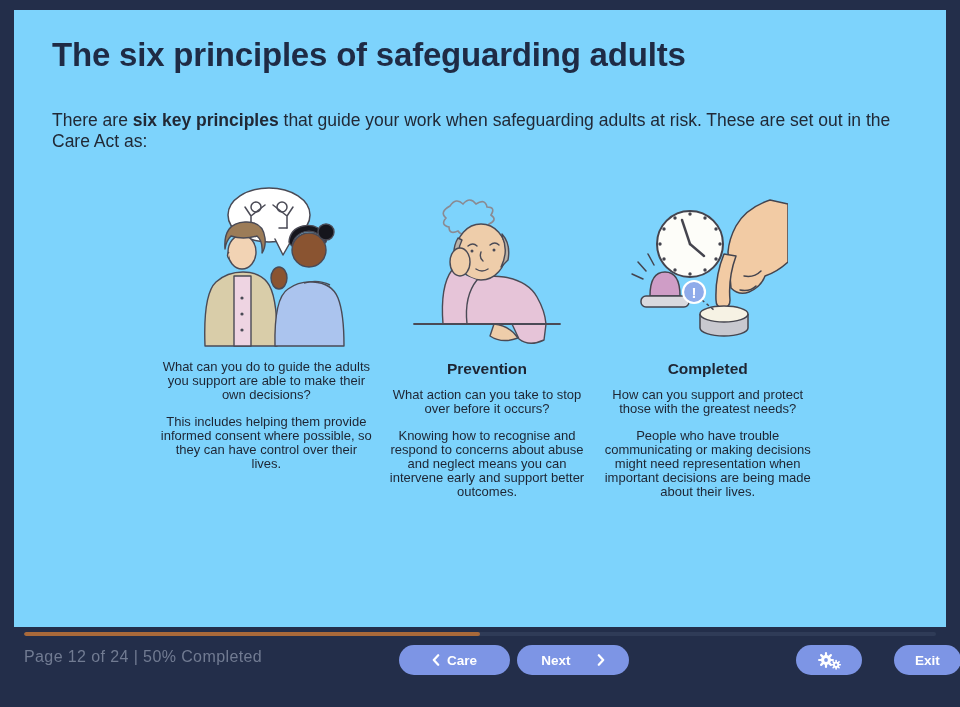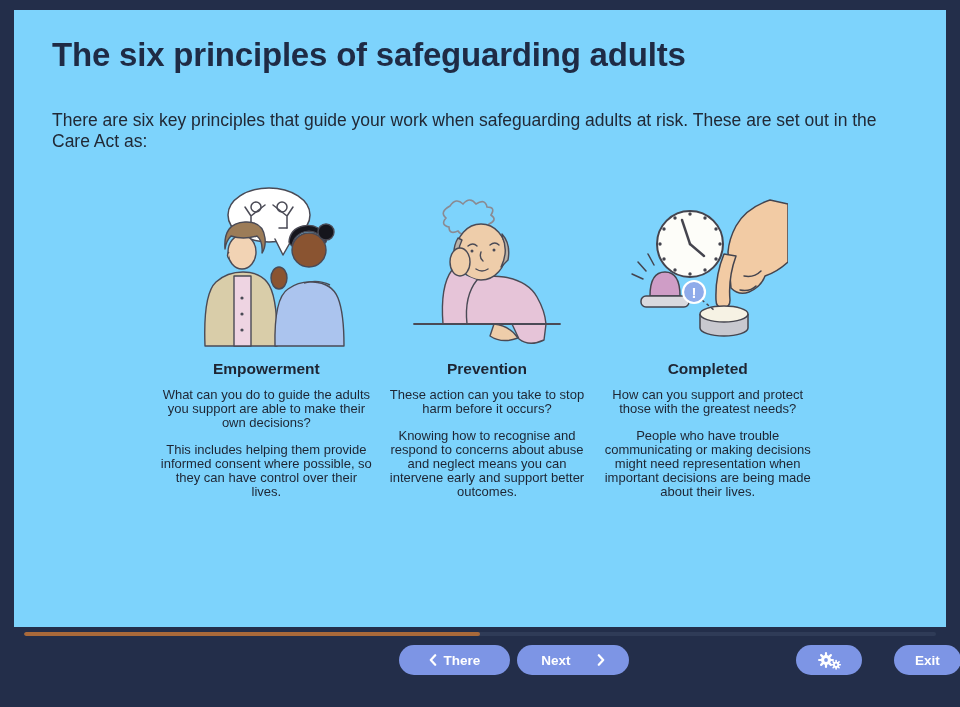--- a/index.html
+++ b/index.html
@@ -3,21 +3,21 @@
 <meta charset="utf-8">
 <style>
   html,body{margin:0;padding:0;background:#232e4a;}
   .stage{position:relative;width:960px;height:707px;background:#232e4a;overflow:hidden;
          font-family:"Liberation Sans",sans-serif;}
   .card{position:absolute;left:14px;top:10px;width:932px;height:617px;background:#7dd3fc;}
   .page-title{position:absolute;left:38px;top:26px;margin:0;font-size:33px;font-weight:600;
               color:#1f2b45;letter-spacing:-0.2px;}
   .intro{position:absolute;left:38px;top:100px;width:858px;font-size:17.5px;line-height:1.2;
          color:#212936;}
-  .intro b{font-weight:400;}
+  .intro b{font-weight:700;}
   .columns{position:absolute;left:142px;top:168px;width:662px;display:flex;}
   .col{flex:1;padding:0 4px;text-align:center;}
   .illus{height:170px;display:flex;align-items:flex-end;justify-content:center;margin-bottom:12px;}
   .col h3{margin:0 0 10px;font-size:15.5px;font-weight:700;color:#1e2533;}
   .col p{margin:0 0 13px;font-size:13px;line-height:1.08;color:#1e2533;}
   .col p:last-child{margin-bottom:16px;}
   .footer{position:absolute;left:0;top:627px;width:960px;height:80px;}
   .progress-track{position:absolute;left:24px;top:5px;width:912px;height:4px;background:#2f3b57;
                   border-radius:2px;overflow:hidden;}
   .progress-fill{height:100%;background:#a9693a;border-radius:2px;}
@@ -68,21 +68,20 @@
             <g stroke="#4a4a55" stroke-width="1.4" stroke-linejoin="round">
               <path d="M90 164 q-1 -48 13 -57 q11 -8 25 -7 q19 1 25 16 q6 15 6 48 Z" fill="#abc4ee"></path>
               <path d="M119 101 q14 -4 26 2" fill="none"></path>
               <ellipse cx="94" cy="96" rx="8" ry="11" fill="#8a5431"></ellipse>
               <circle cx="124" cy="68" r="17" fill="#8a5431"></circle>
               <path d="M107 64 a17 17 0 0 1 33 -3 q3 -2 0 -8 q-8 -12 -22 -9 q-13 3 -14 16 q0 2 3 4 Z" fill="#15151c"></path>
               <circle cx="141" cy="50" r="8" fill="#15151c"></circle>
             </g>
           </svg>
         </div>
-        <h3>Empowerment</h3>
         <p>What can you do to guide the adults you support are able to make their own decisions?</p>
         <p>This includes helping them provide informed consent where possible, so they can have control over their lives.</p>
       </div>
 
       <div class="col">
         <div class="illus">
           <svg width="158" height="158" viewBox="0 0 158 158">
             <path d="M42 16 q6 -9 13 -2 q7 -8 13 0 q9 -6 11 3 q9 0 4 8 q7 5 -2 9 q0 7 -9 5 q-4 7 -11 2 q-7 6 -11 0 q-9 4 -9 -4 q-9 -2 -3 -9 q-7 -6 4 -12" fill="none" stroke="#8a8a92" stroke-width="1.6" stroke-linecap="round"></path>
             <g stroke="#4a4a55" stroke-width="1.4" stroke-linejoin="round" stroke-linecap="round">
               <path d="M40 134 q0 -28 18 -40 q16 -10 38 -7 q24 4 33 20 q8 14 9 27 l-2 16 q-15 7 -25 -1 l-7 -15" fill="#e6c4d8"></path>
@@ -94,21 +93,21 @@
               <circle cx="86" cy="60" r="1.5" fill="#4a4a55" stroke="none"></circle>
               <path d="M73 62 q-2 6 2 9 M68 79 q6 4 12 0" fill="none"></path>
               <path d="M44 80 q-12 16 -9 54 l24 0 q-3 -28 10 -44" fill="#e6c4d8"></path>
               <ellipse cx="52" cy="72" rx="10" ry="14" fill="#eecdaa"></ellipse>
               <path d="M86 134 q16 2 24 14 q-16 6 -28 -2 Z" fill="#eecdaa"></path>
             </g>
             <line x1="6" y1="134" x2="152" y2="134" stroke="#4a4a55" stroke-width="1.8" stroke-linecap="round"></line>
           </svg>
         </div>
         <h3>Prevention</h3>
-        <p>These action can you take to stop harm before it occurs?</p>
+        <p>What action can you take to stop over before it occurs?</p>
         <p>Knowing how to recognise and respond to concerns about abuse and neglect means you can intervene early and support better outcomes.</p>
       </div>
 
       <div class="col">
         <div class="illus">
           <svg width="160" height="150" viewBox="0 0 160 150">
             <g stroke="#44444e" stroke-width="2" fill="#fdfdf9">
               <circle cx="62" cy="46" r="33"></circle>
             </g>
             <g fill="#44444e">
@@ -154,26 +153,27 @@
       </div>
 
     </div>
   </div>
 
   <div class="footer">
     <div class="progress-track">
       <div class="progress-fill" style="width:50%"></div>
     </div>
 
+    <div class="page-status">Page 12 of 24 | 50% Completed</div>
 
     <button class="btn btn-prev">
       <svg class="chev" width="8" height="12" viewBox="0 0 8 12">
         <polyline points="6.2,1.2 1.8,6 6.2,10.8" fill="none" stroke="#ffffff" stroke-width="2.2" stroke-linecap="round" stroke-linejoin="round"></polyline>
       </svg>
-      <span>There</span>
+      <span>Care</span>
     </button>
 
     <button class="btn btn-next">
       <span>Next</span>
       <svg class="chev" width="8" height="12" viewBox="0 0 8 12">
         <polyline points="1.8,1.2 6.2,6 1.8,10.8" fill="none" stroke="#ffffff" stroke-width="2.2" stroke-linecap="round" stroke-linejoin="round"></polyline>
       </svg>
     </button>
 
     <button class="btn btn-settings" aria-label="Settings">

